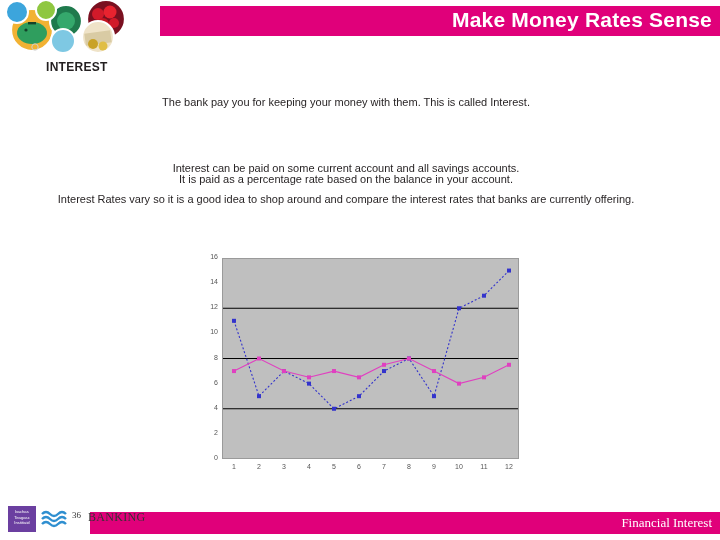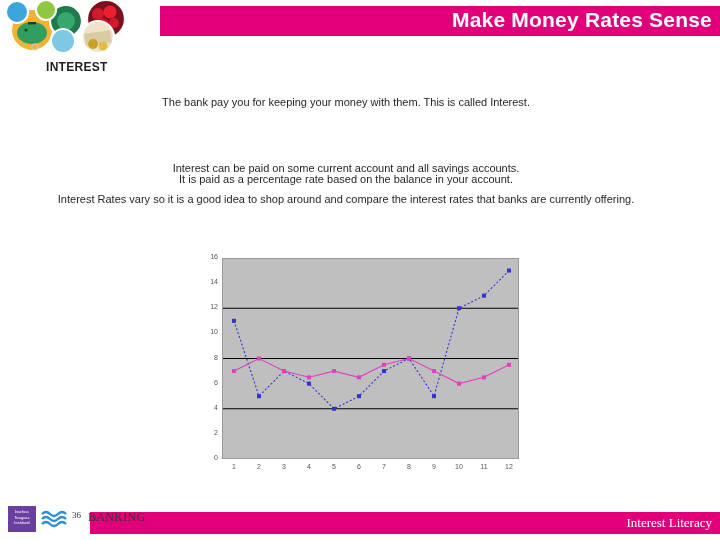--- a/index.html
+++ b/index.html
@@ -306,21 +306,21 @@
       <div class="xtick" style="left: 180px; top: 211px;">7</div>
       <div class="xtick" style="left: 205px; top: 211px;">8</div>
       <div class="xtick" style="left: 230px; top: 211px;">9</div>
       <div class="xtick" style="left: 255px; top: 211px;">10</div>
       <div class="xtick" style="left: 280px; top: 211px;">11</div>
       <div class="xtick" style="left: 305px; top: 211px;">12</div>
     </div>
 </div>
 
 <div class="footer-band"></div>
-<div class="footer-right">Interest Literacy</div>
+<div class="footer-right">Financial Interest</div>
 <div class="footer-pagenum">36</div>
 <div class="footer-label">BANKING</div>
 <div class="footer-logo-a">bachas Teagasc Institiuid</div>
 <div class="footer-logo-b">
   <svg width="30" height="26" viewBox="0 0 30 26">
     <path d="M2 8 q4 -4 8 0 t8 0 t8 0" fill="none" stroke="#2f8fd0" stroke-width="2.4"></path>
     <path d="M2 13 q4 -4 8 0 t8 0 t8 0" fill="none" stroke="#2f8fd0" stroke-width="2.4"></path>
     <path d="M2 18 q4 -4 8 0 t8 0 t8 0" fill="none" stroke="#2f8fd0" stroke-width="2.4"></path>
   </svg>
 </div>

